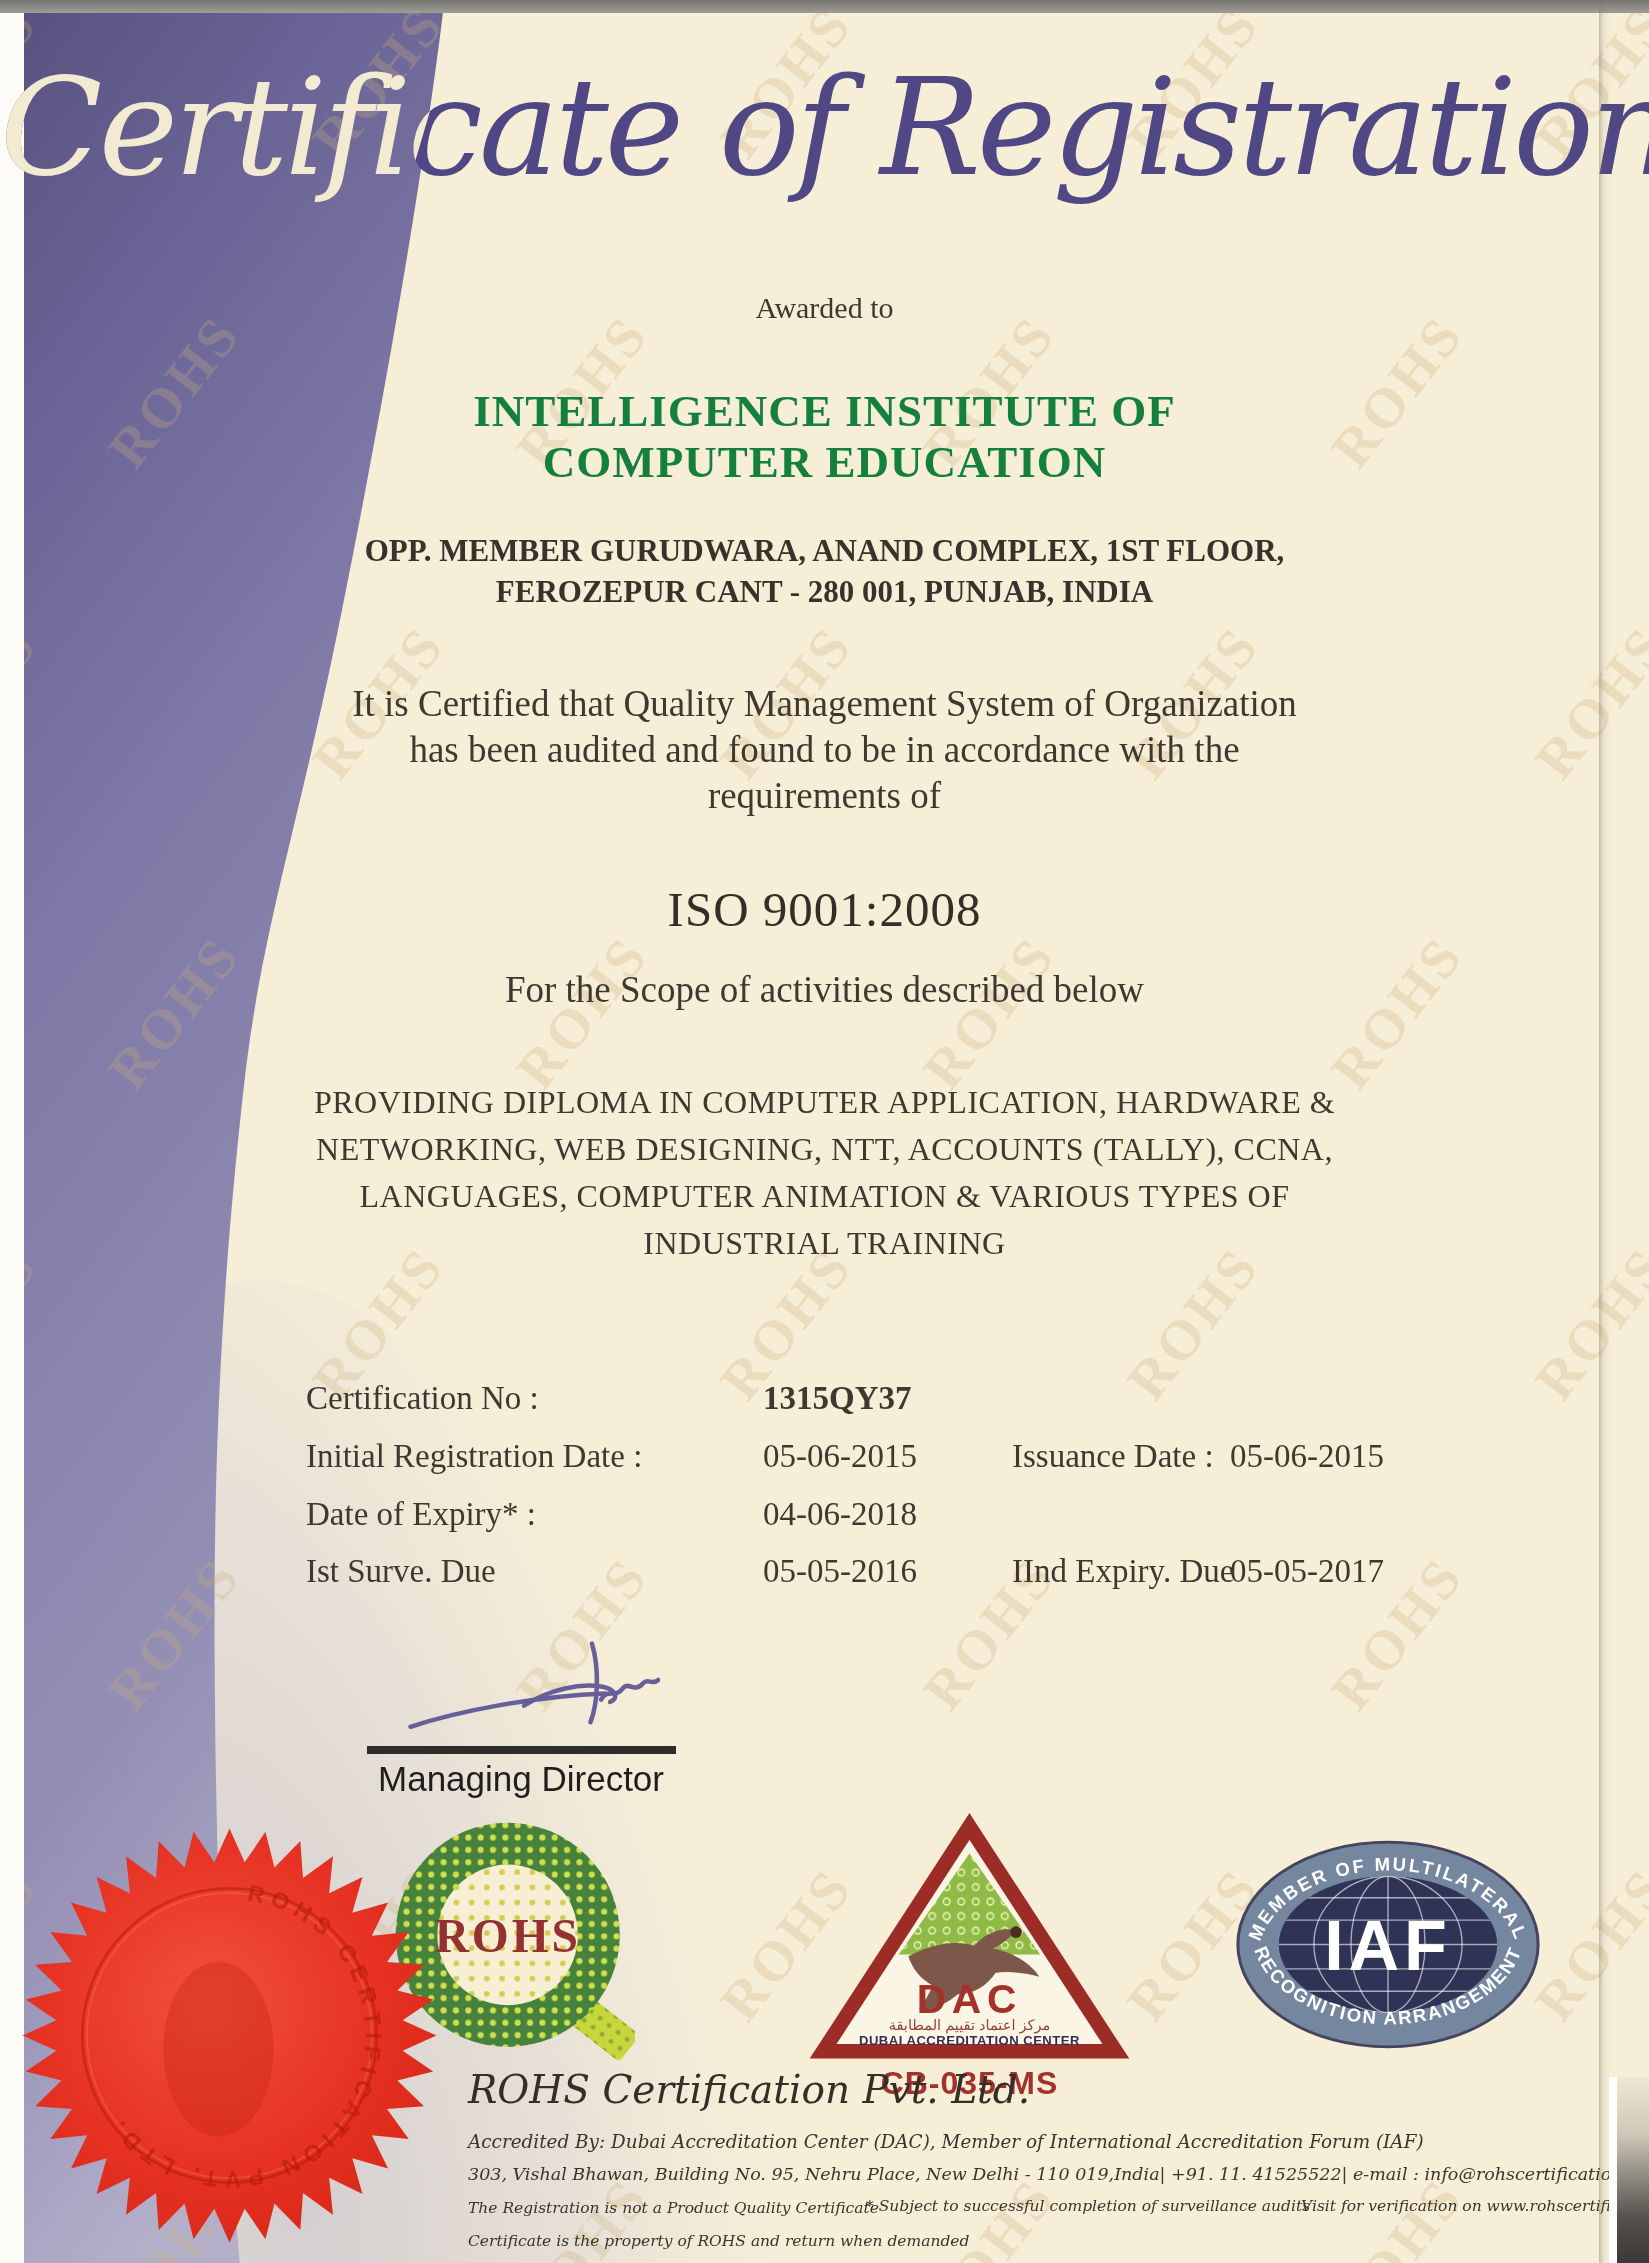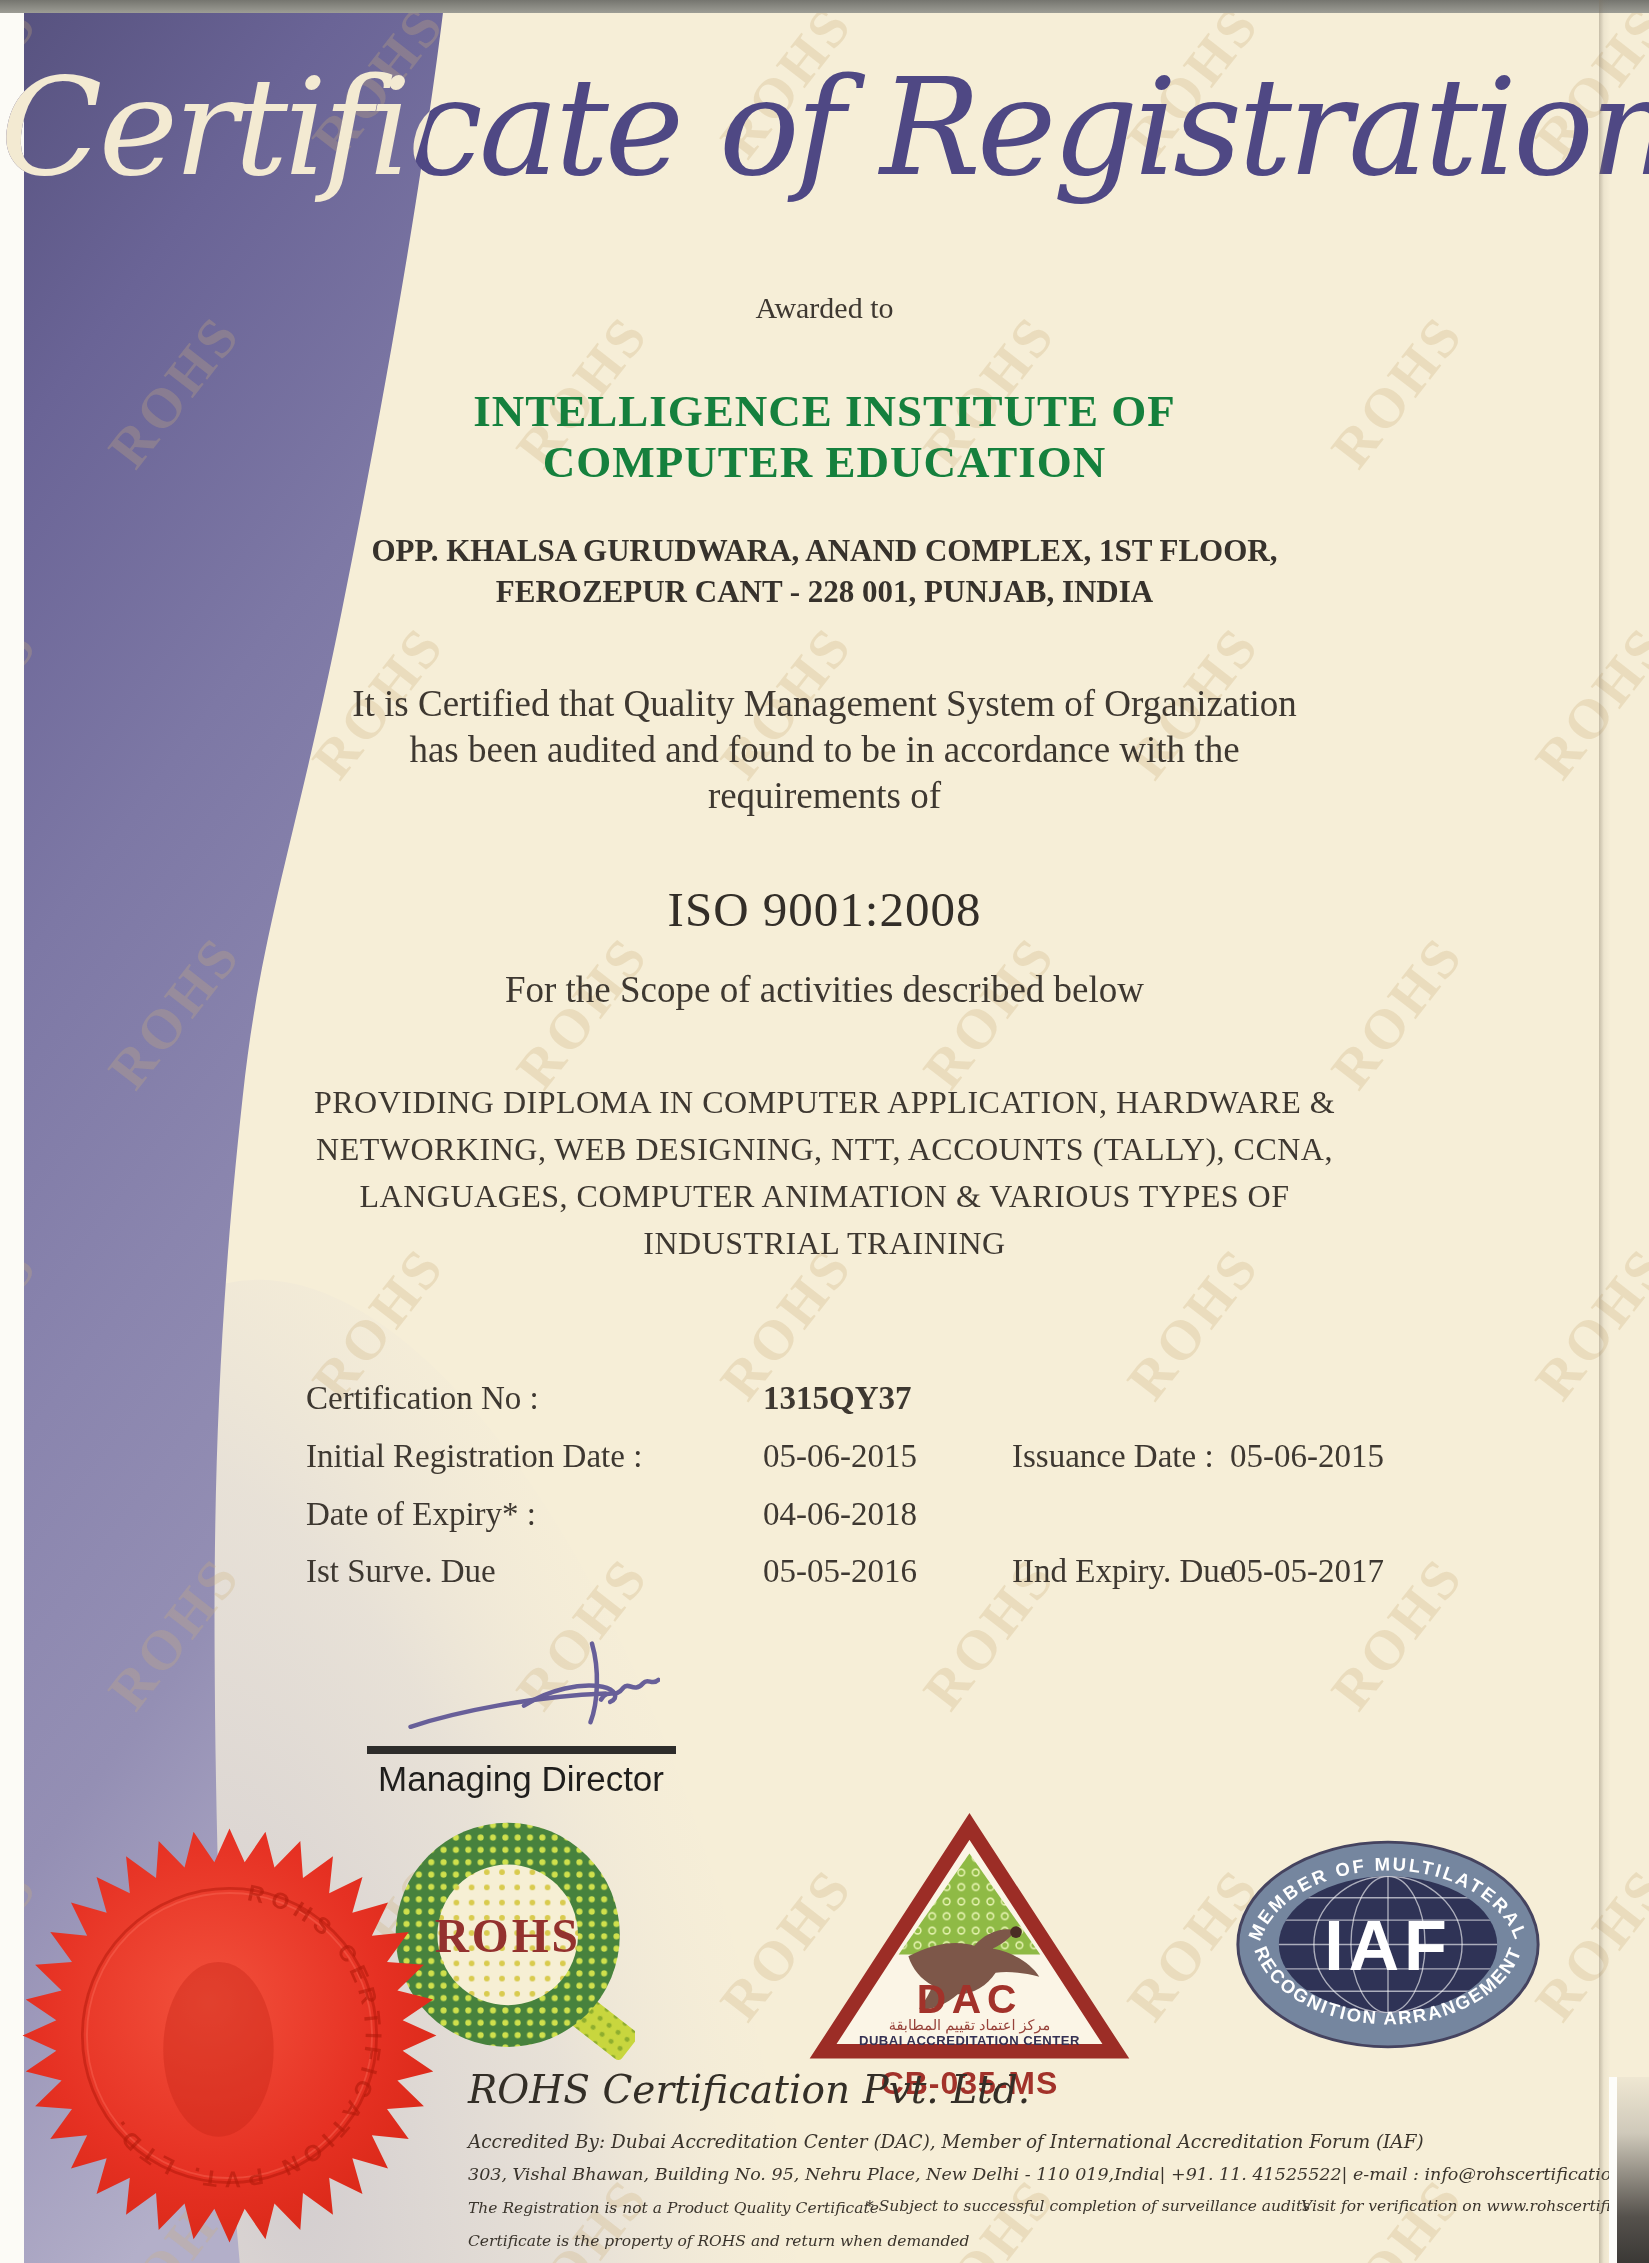--- a/index.html
+++ b/index.html
@@ -128,22 +128,22 @@
   <div class="abs cert-title">Certificate of Registration</div>
   <div class="abs cert-title knockout">Certificate of Registration</div>
 
   <div class="abs center-col awarded">Awarded to</div>
 
   <div class="abs center-col org-name">
     <div>INTELLIGENCE INSTITUTE OF</div>
     <div>COMPUTER EDUCATION</div>
   </div>
   <div class="abs center-col org-addr">
-    <div>OPP. KHALSA GURUDWARA, ANAND COMPLEX, 1ST FLOOR,</div>
-    <div>FEROZEPUR CANT - 228 001, PUNJAB, INDIA</div>
+    <div>OPP. MEMBER GURUDWARA, ANAND COMPLEX, 1ST FLOOR,</div>
+    <div>FEROZEPUR CANT - 280 001, PUNJAB, INDIA</div>
   </div>
 
   <div class="abs center-col statement">
     <div>It is Certified that Quality Management System of Organization</div>
     <div>has been audited and found to be in accordance with the</div>
     <div>requirements of</div>
   </div>
 
   <div class="abs center-col standard">ISO 9001:2008</div>
 

